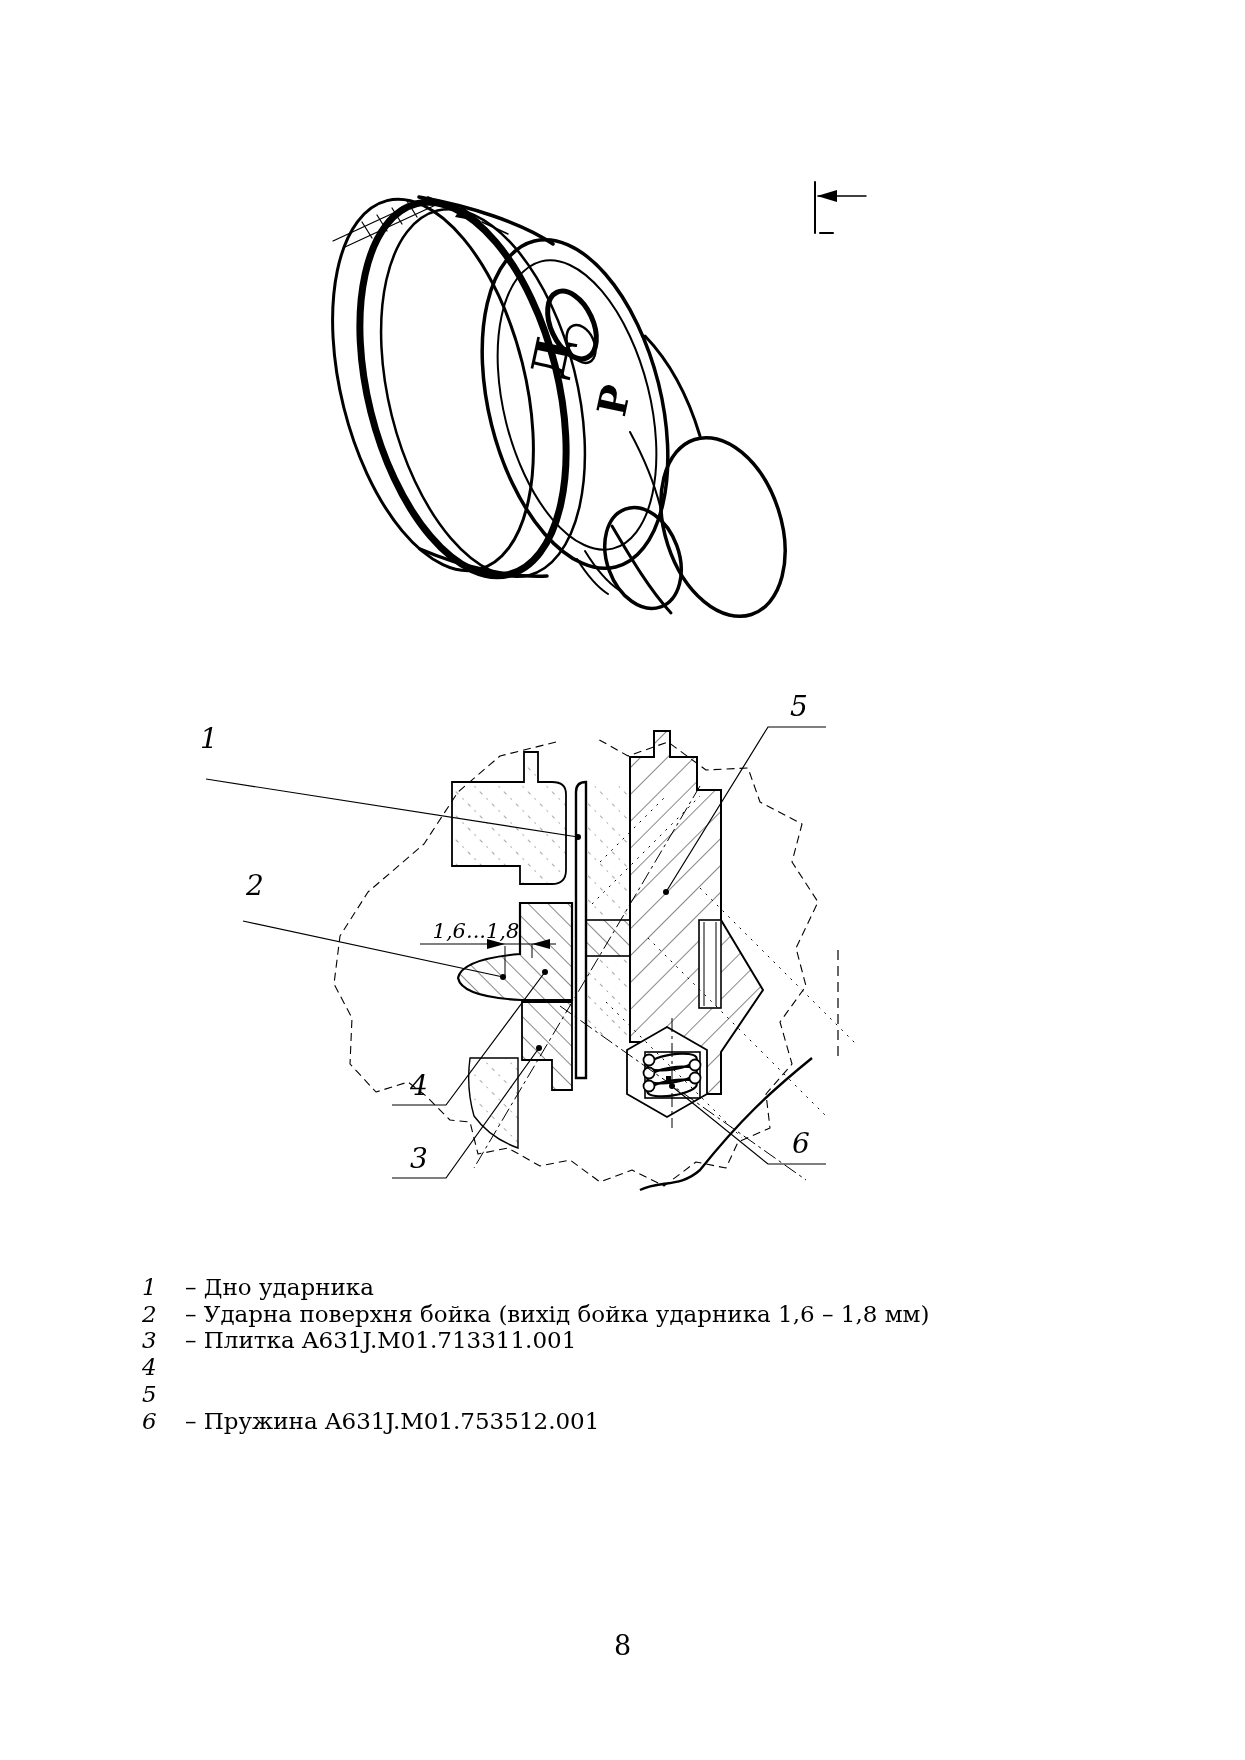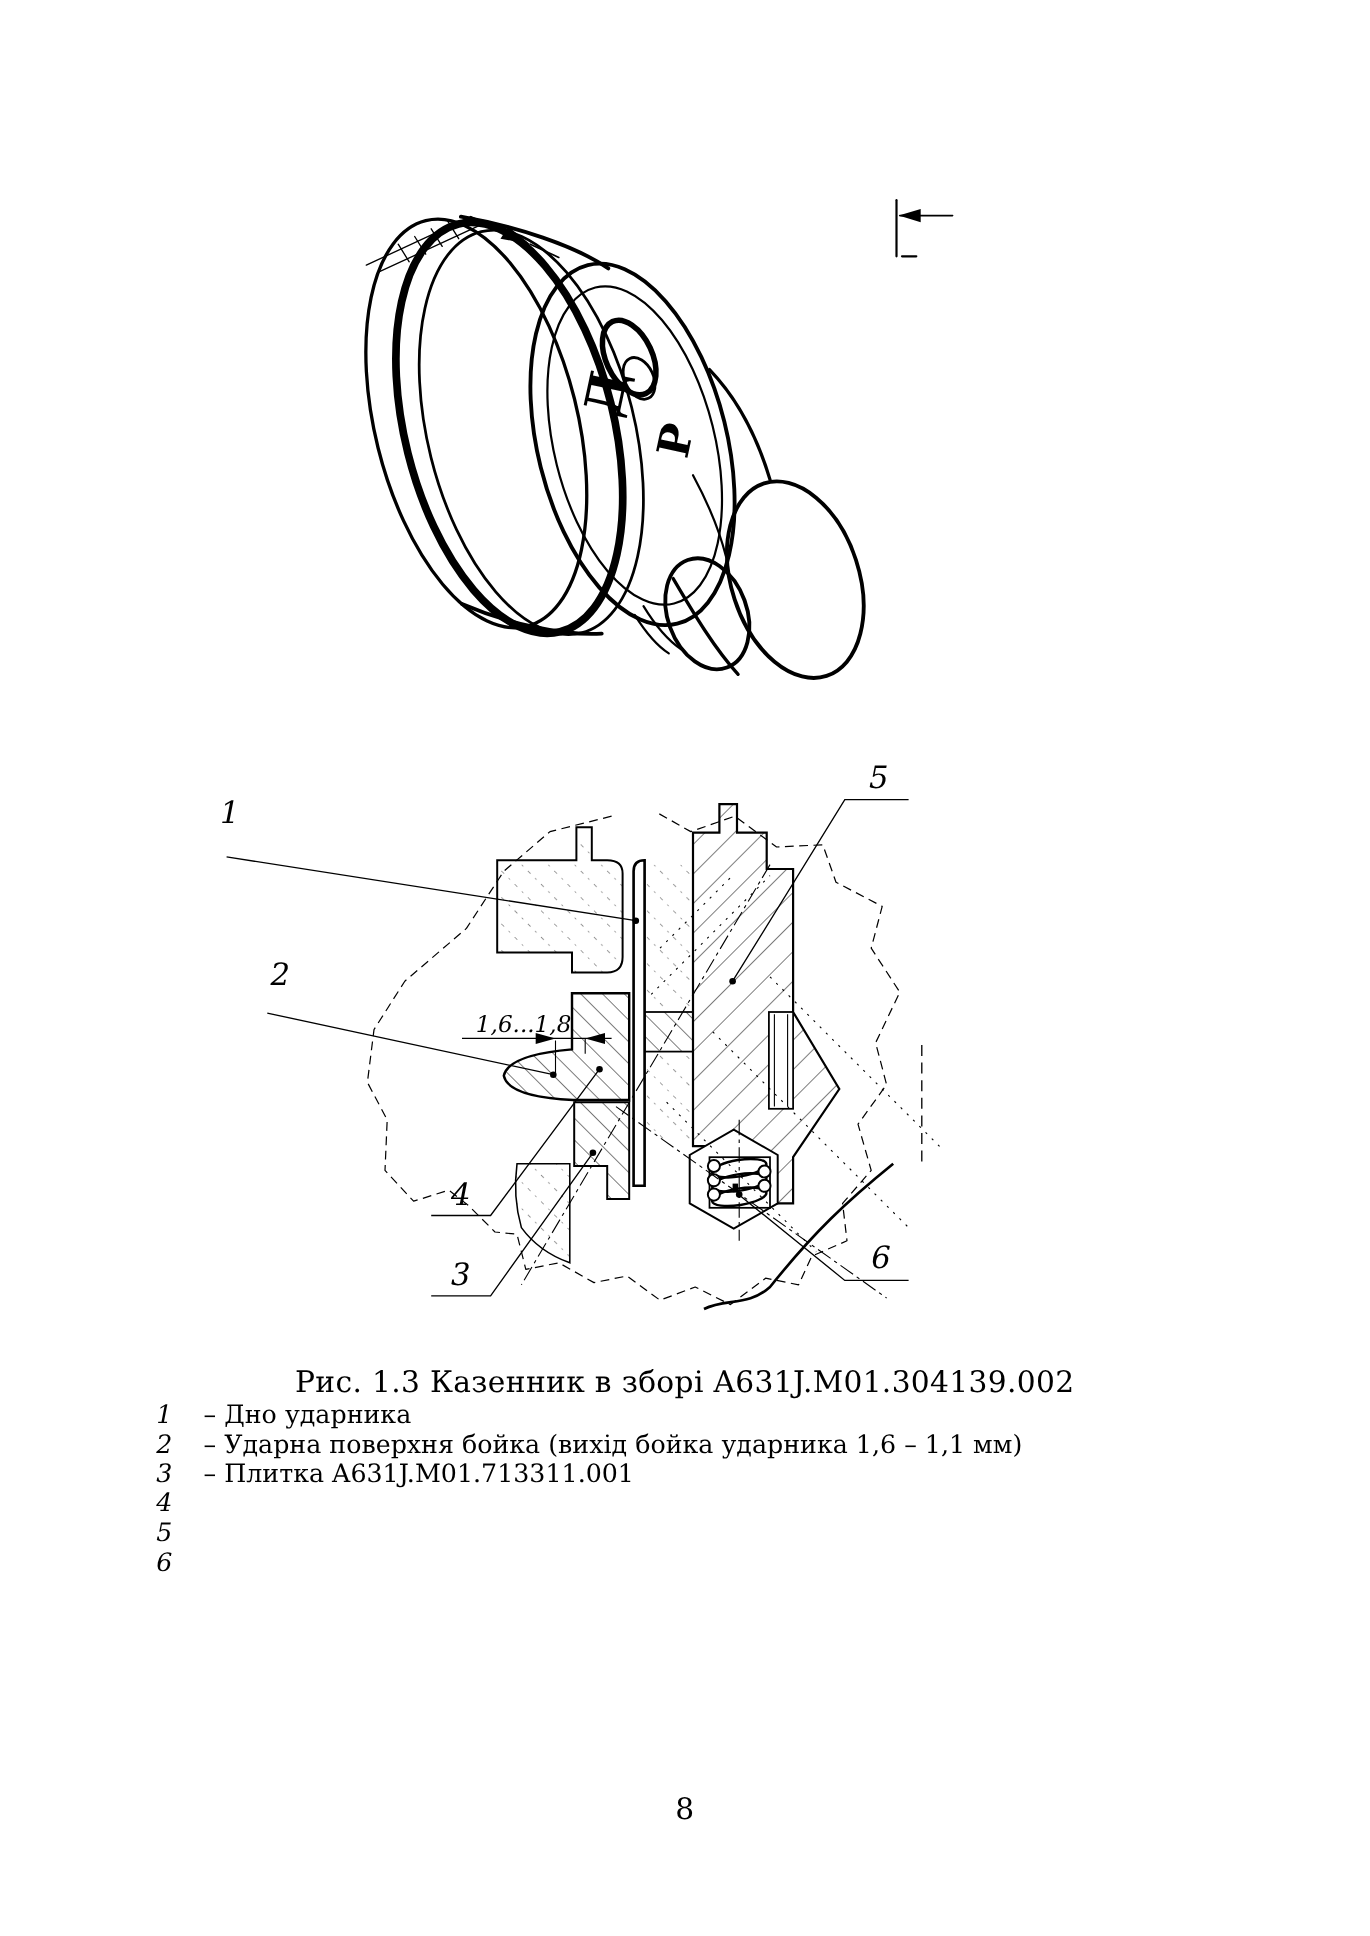--- a/index.html
+++ b/index.html
@@ -174,41 +174,41 @@
     </g>
 
     <text class="callout" x="200" y="748">1</text>
     <text class="callout" x="246" y="895">2</text>
     <text class="callout" x="410" y="1168">3</text>
     <text class="callout" x="410" y="1095">4</text>
     <text class="callout" x="790" y="716">5</text>
     <text class="callout" x="792" y="1153">6</text>
   </svg>
 
-  <div class="caption">Рис. 1.3 Казенник в зборі A631J.M01.304139.002</div>
 
   <div class="legend">
     <div class="legend-row">
       <span class="legend-num">1</span>
       <span class="legend-text">– Дно ударника</span>
     </div>
     <div class="legend-row">
       <span class="legend-num">2</span>
-      <span class="legend-text">– Ударна поверхня бойка (вихід бойка ударника 1,6 – 1,1 мм)</span>
+      <span class="legend-text">– Ударна поверхня бойка (вихід бойка ударника 1,6 – 1,8 мм)</span>
     </div>
     <div class="legend-row">
       <span class="legend-num">3</span>
       <span class="legend-text">– Плитка A631J.M01.713311.001</span>
     </div>
     <div class="legend-row">
       <span class="legend-num">4</span>
     </div>
     <div class="legend-row">
       <span class="legend-num">5</span>
     </div>
     <div class="legend-row">
       <span class="legend-num">6</span>
+      <span class="legend-text">– Пружина A631J.M01.753512.001</span>
     </div>
   </div>
 
   <div class="page-number">8</div>
 
 </div>
 
 </body></html>

